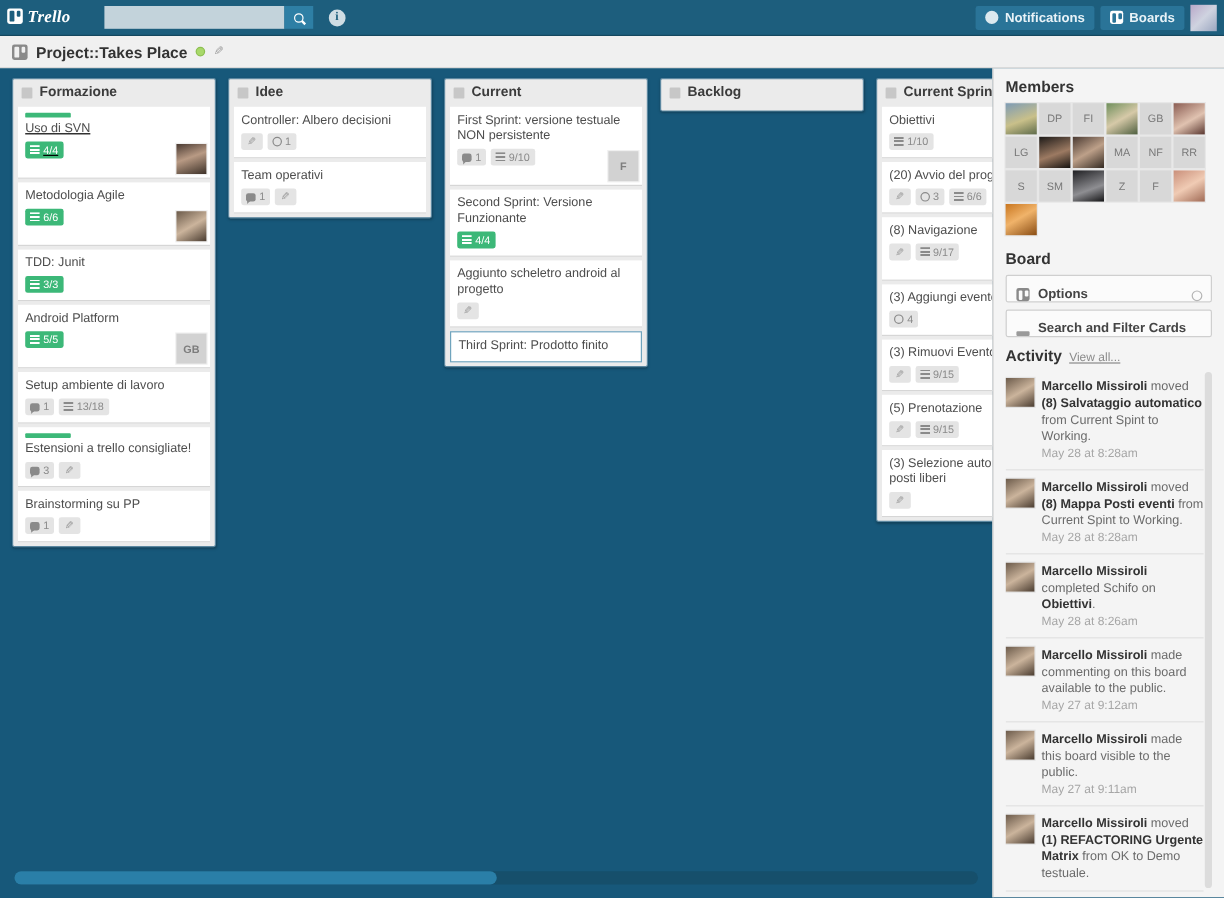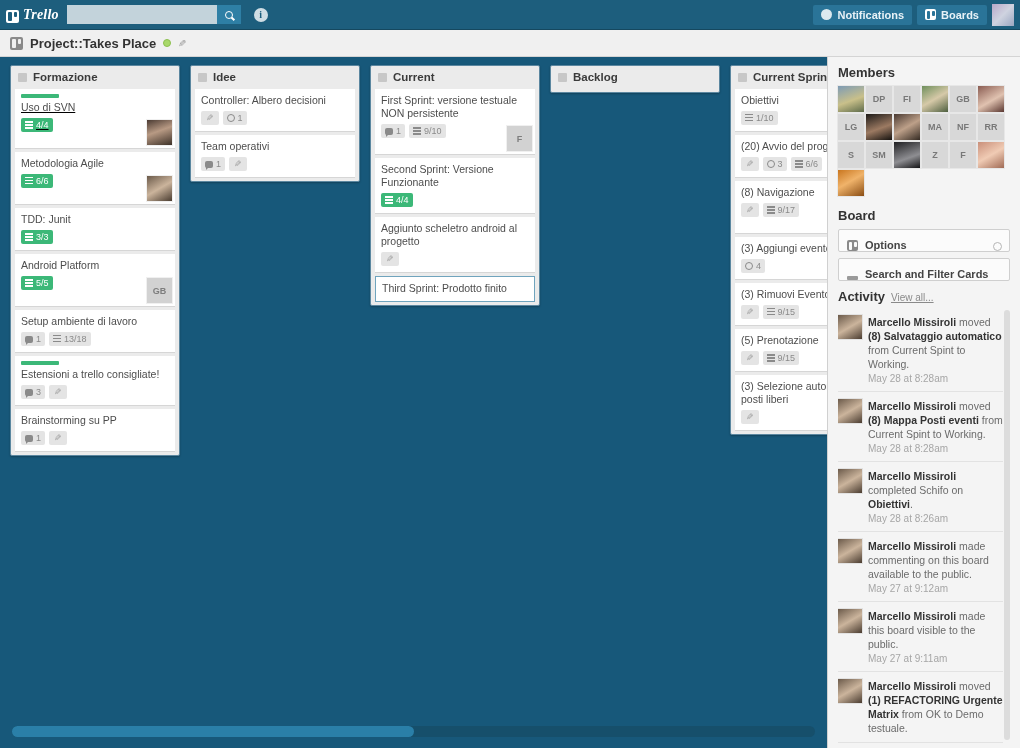--- a/index.html
+++ b/index.html
@@ -10,21 +10,21 @@
     background: #1a5c7a;
   }
   .app { position: relative; width: 1020px; height: 748px; background: #17587a; }
 
   
   .topnav {
     height: 30px; background: #1d5e7d;
     display: flex; align-items: center; padding: 0 6px;
     border-bottom: 1px solid #15485f;
   }
-  .logo { display: flex; align-items: flex-end; gap: 4px; margin-right: 8px; }
+  .logo { display: flex; align-items: flex-start; gap: 4px; margin-right: 28px; }
   .logo-mark {
     width: 13px; height: 13px; background: #fff; border-radius: 2px;
     position: relative; flex: none;
   }
   .logo-mark::before, .logo-mark::after {
     content: ""; position: absolute; background: #1d5e7d; border-radius: 1px;
   }
   .logo-mark::before { left: 2px; top: 2px; width: 3.5px; height: 9px; }
   .logo-mark::after { left: 7.5px; top: 2px; width: 3.5px; height: 5.5px; }
   .logo-text {
@@ -157,21 +157,21 @@
   
   .sidebar {
     position: absolute; right: 0; top: 57px; width: 193px; height: 691px;
     background: #f4f4f4; border-left: 1px solid #d0d0d0;
     padding: 8px 10px 0 10px; overflow: hidden;
   }
   .side-h { font-size: 13px; font-weight: bold; color: #333; margin-bottom: 6px; }
   .members { display: flex; flex-wrap: wrap; gap: 2px; margin-bottom: 12px; }
   .member {
     width: 26px; height: 26px; background: #d8d8d8; color: #787878;
-    font-size: 9px; font-weight: bold; display: flex; align-items: center;
+    font-size: 9px; font-weight: normal; display: flex; align-items: center;
     justify-content: center; cursor: pointer; box-shadow: 0 0 0 1px rgba(0,0,0,.05);
   }
   .m-p1 { background: linear-gradient(160deg,#7d9bb5 0%,#c9c08a 55%,#5e6b4a 100%); }
   .m-p2 { background: linear-gradient(150deg,#6f8f5c 0%,#d6c9a8 50%,#4e5f3f 100%); }
   .m-p3 { background: linear-gradient(150deg,#8a5c52 0%,#e0c2b0 55%,#5a3730 100%); }
   .m-p4 { background: linear-gradient(160deg,#1d1a18 0%,#9c7a62 55%,#15120f 100%); }
   .m-p5 { background: linear-gradient(150deg,#4a3a32 0%,#bda089 50%,#342a22 100%); }
   .m-p6 { background: linear-gradient(160deg,#1f1f22 0%,#8e8e92 60%,#141416 100%); }
   .m-p7 { background: linear-gradient(150deg,#c98f7a 0%,#f0cbb4 50%,#a06a55 100%); }
   .m-p8 { background: linear-gradient(150deg,#c9761f 0%,#f0b36a 45%,#8a4d14 100%); }

